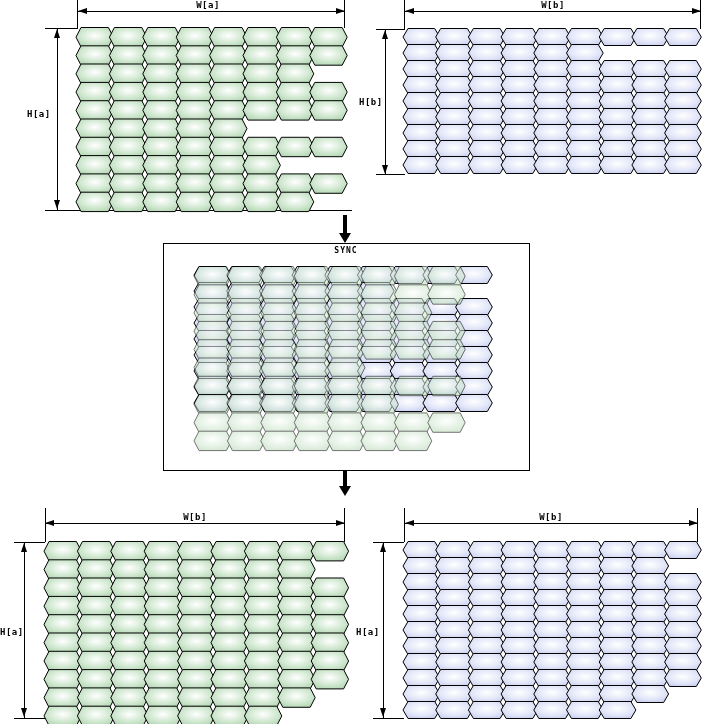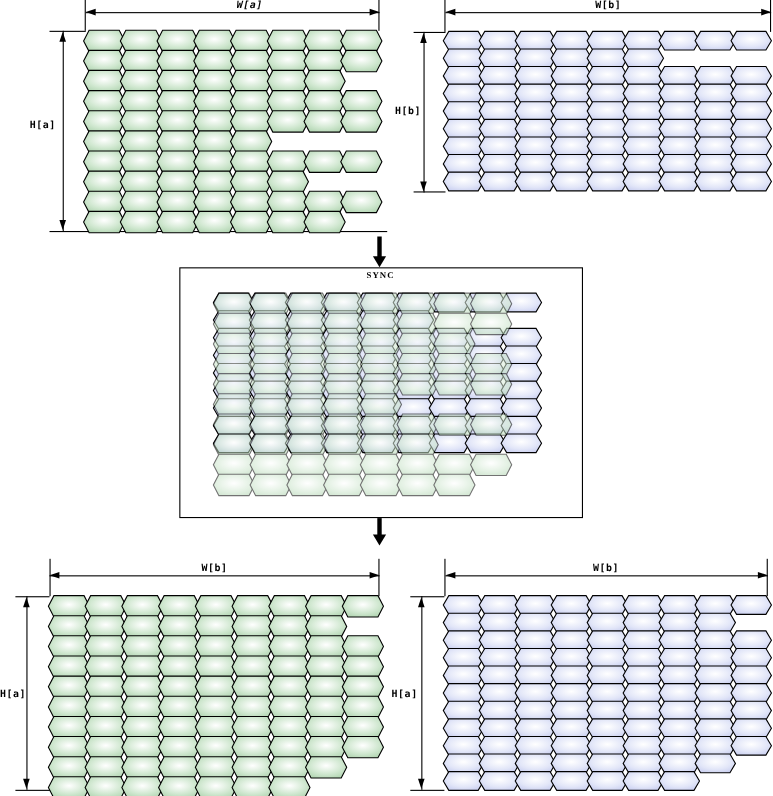--- a/index.html
+++ b/index.html
@@ -9,37 +9,37 @@
   .ext-v{position:absolute;width:1px;background:#000;}
   .dim-line-h{position:absolute;height:1px;background:#000;}
   .dim-line-v{position:absolute;width:1px;background:#000;}
   .ahL{position:absolute;width:0;height:0;border-top:3px solid transparent;border-bottom:3px solid transparent;border-right:9px solid #000;}
   .ahR{position:absolute;width:0;height:0;border-top:3px solid transparent;border-bottom:3px solid transparent;border-left:9px solid #000;}
   .ahU{position:absolute;width:0;height:0;border-left:3px solid transparent;border-right:3px solid transparent;border-bottom:9px solid #000;}
   .ahD{position:absolute;width:0;height:0;border-left:3px solid transparent;border-right:3px solid transparent;border-top:9px solid #000;}
   .dim-label{position:absolute;font-size:9px;font-weight:bold;color:#000;letter-spacing:0.5px;white-space:nowrap;}
   .dim-label.centered{transform:translateX(-50%);}
   .sync-box{position:absolute;left:163px;top:243px;width:365px;height:226px;border:1px solid #000;background:#fff;}
-  .sync-label{position:absolute;left:346px;top:246px;transform:translateX(-50%);font-size:8px;font-weight:bold;letter-spacing:1px;color:#000;font-family:Liberation Serif, serif;}
+  .sync-label{position:absolute;left:346px;top:246px;transform:translateX(-50%);font-size:8px;font-weight:bold;letter-spacing:1px;color:#000;}
   .flow-arrow{position:absolute;width:13px;}
   .flow-arrow .shaft{position:absolute;left:4px;top:0;width:4px;background:#000;}
   .flow-arrow .head{position:absolute;left:0;width:0;height:0;border-left:6px solid transparent;border-right:6px solid transparent;border-top:10px solid #000;}
 </style>
 </head>
 <body>
 
 <div id="canvas">
 
   <div>
     <div class="ext-v" style="left:77px;top:0;height:28px;"></div>
     <div class="ext-v" style="left:344px;top:0;height:28px;"></div>
     <div class="dim-line-h" style="left:78px;top:11px;width:267px;"></div>
     <div class="ahL" style="left:78px;top:8px;"></div>
     <div class="ahR" style="left:336px;top:8px;"></div>
-    <div class="dim-label centered" style="left:227px;top:0;font-style:italic;">W[a]</div>
+    <div class="dim-label centered" style="left:208px;top:0;">W[a]</div>
 
     <div class="ext-h" style="left:45px;top:28px;width:33px;"></div>
     <div class="ext-h" style="left:45px;top:210px;width:307px;"></div>
     <div class="dim-line-v" style="left:57px;top:28px;height:182px;"></div>
     <div class="ahU" style="left:54px;top:29px;"></div>
     <div class="ahD" style="left:54px;top:200px;"></div>
     <div class="dim-label" style="left:27px;top:109px;">H[a]</div>
     <div>
         <svg width="275.2" height="192.1" viewBox="0 0 275.2 192.1" style="position: absolute; left: 74px; top: 24px; overflow: visible;">
           <defs>

